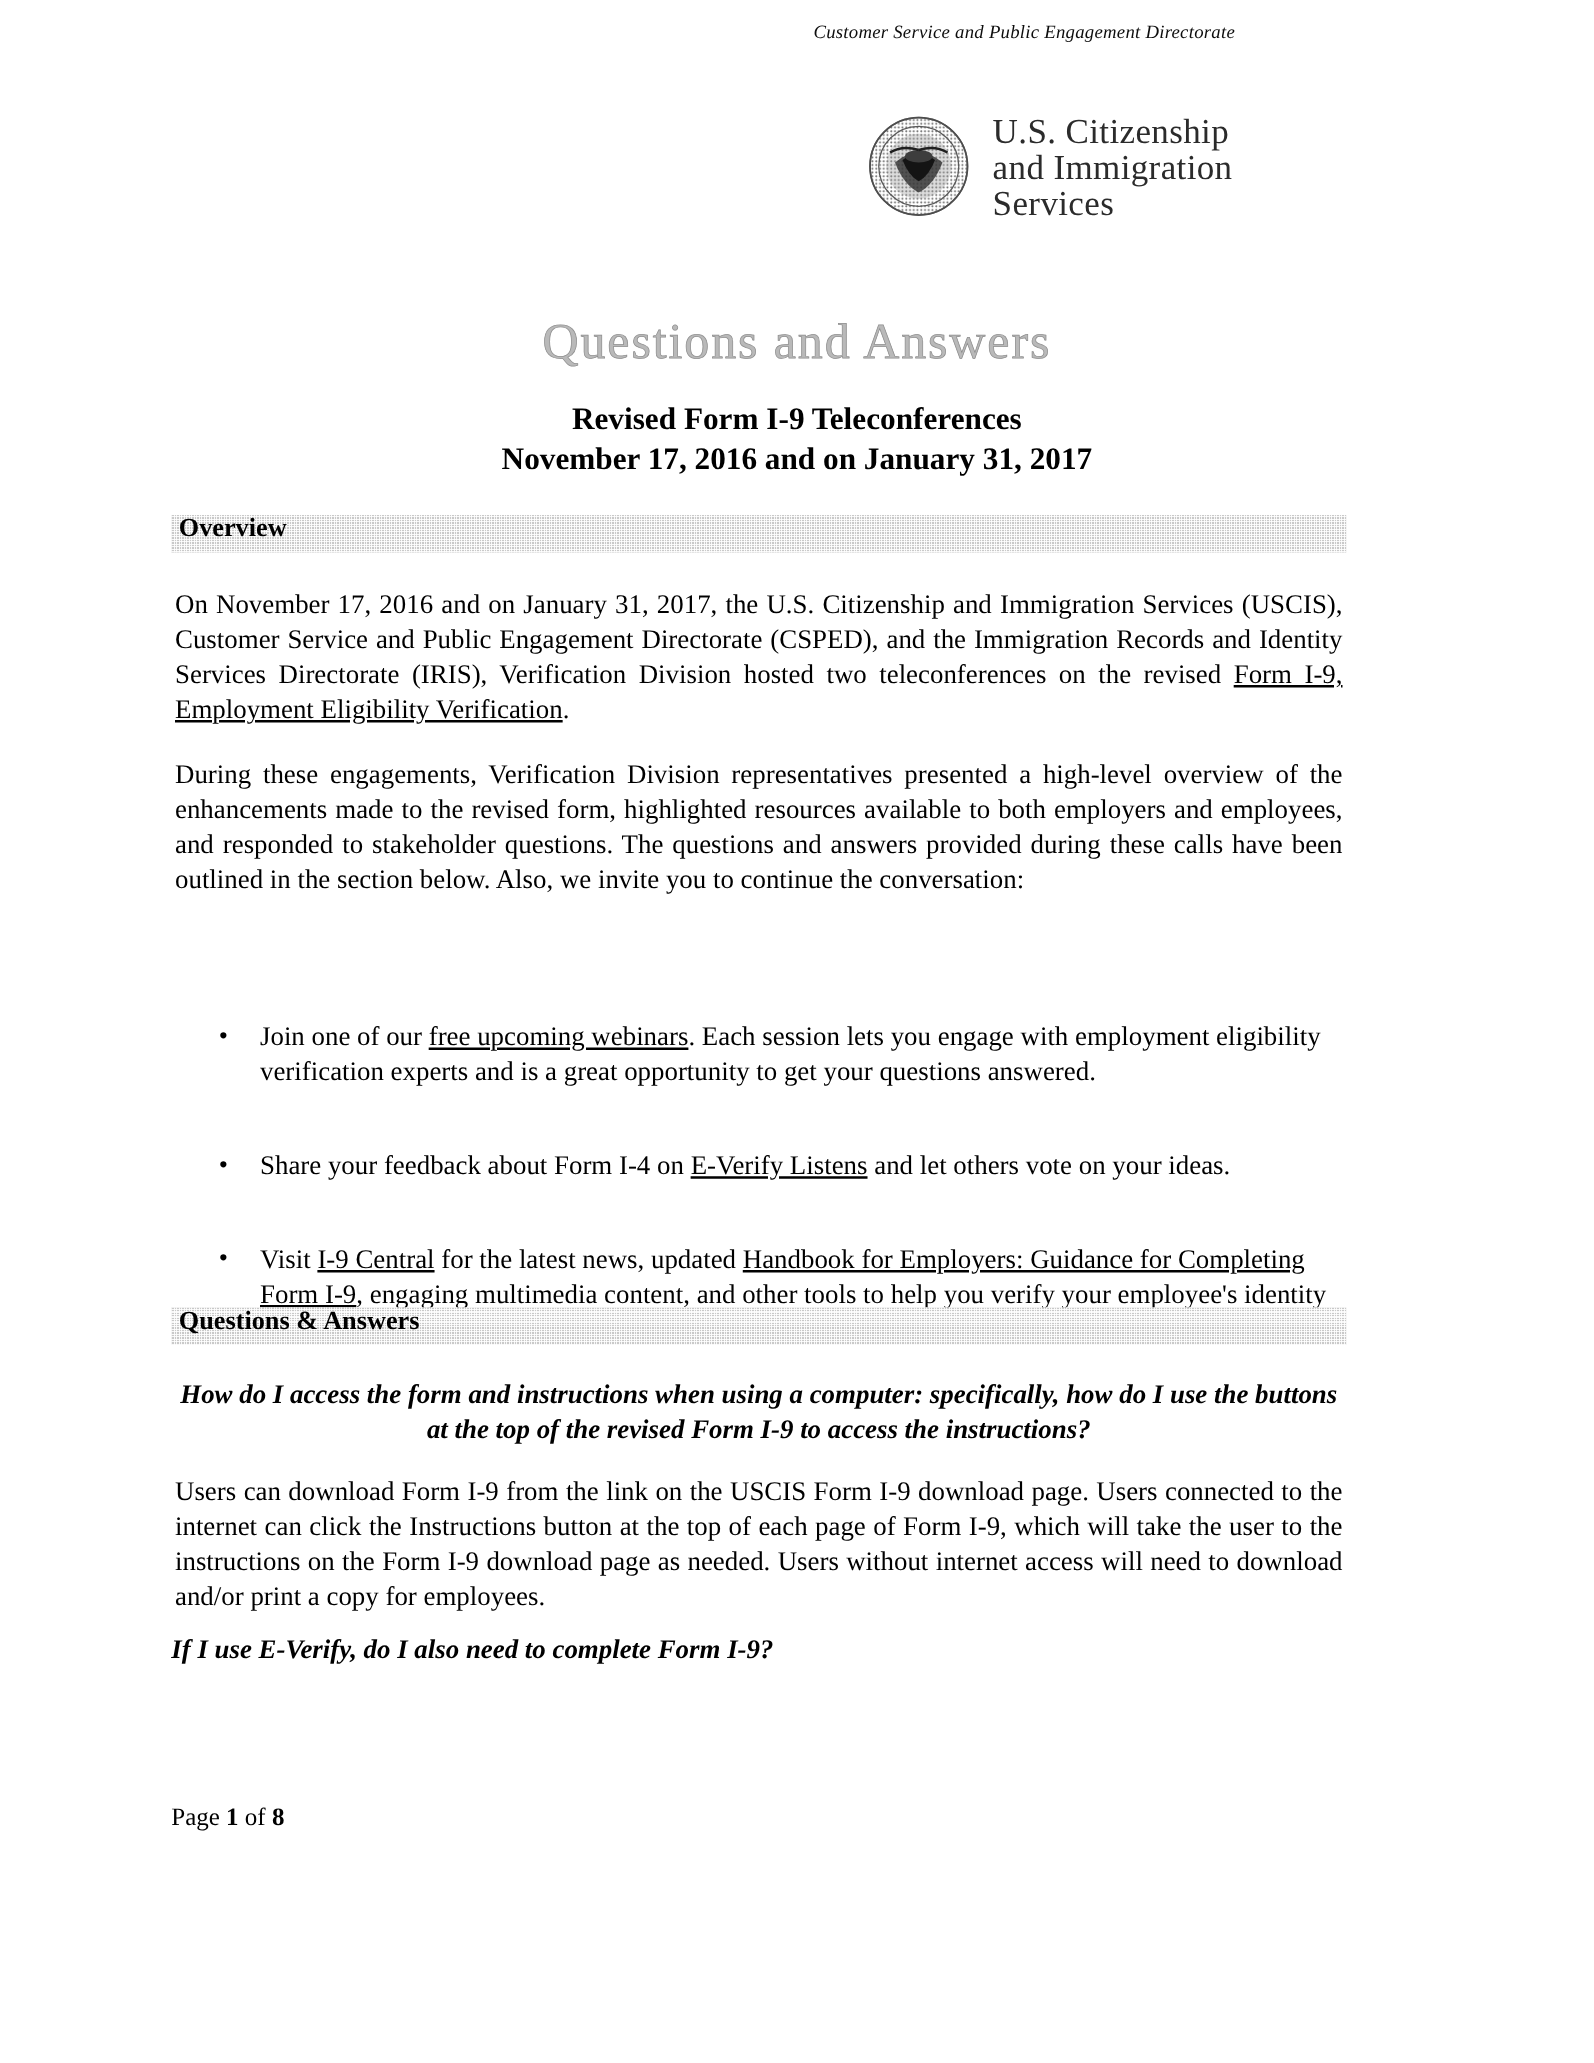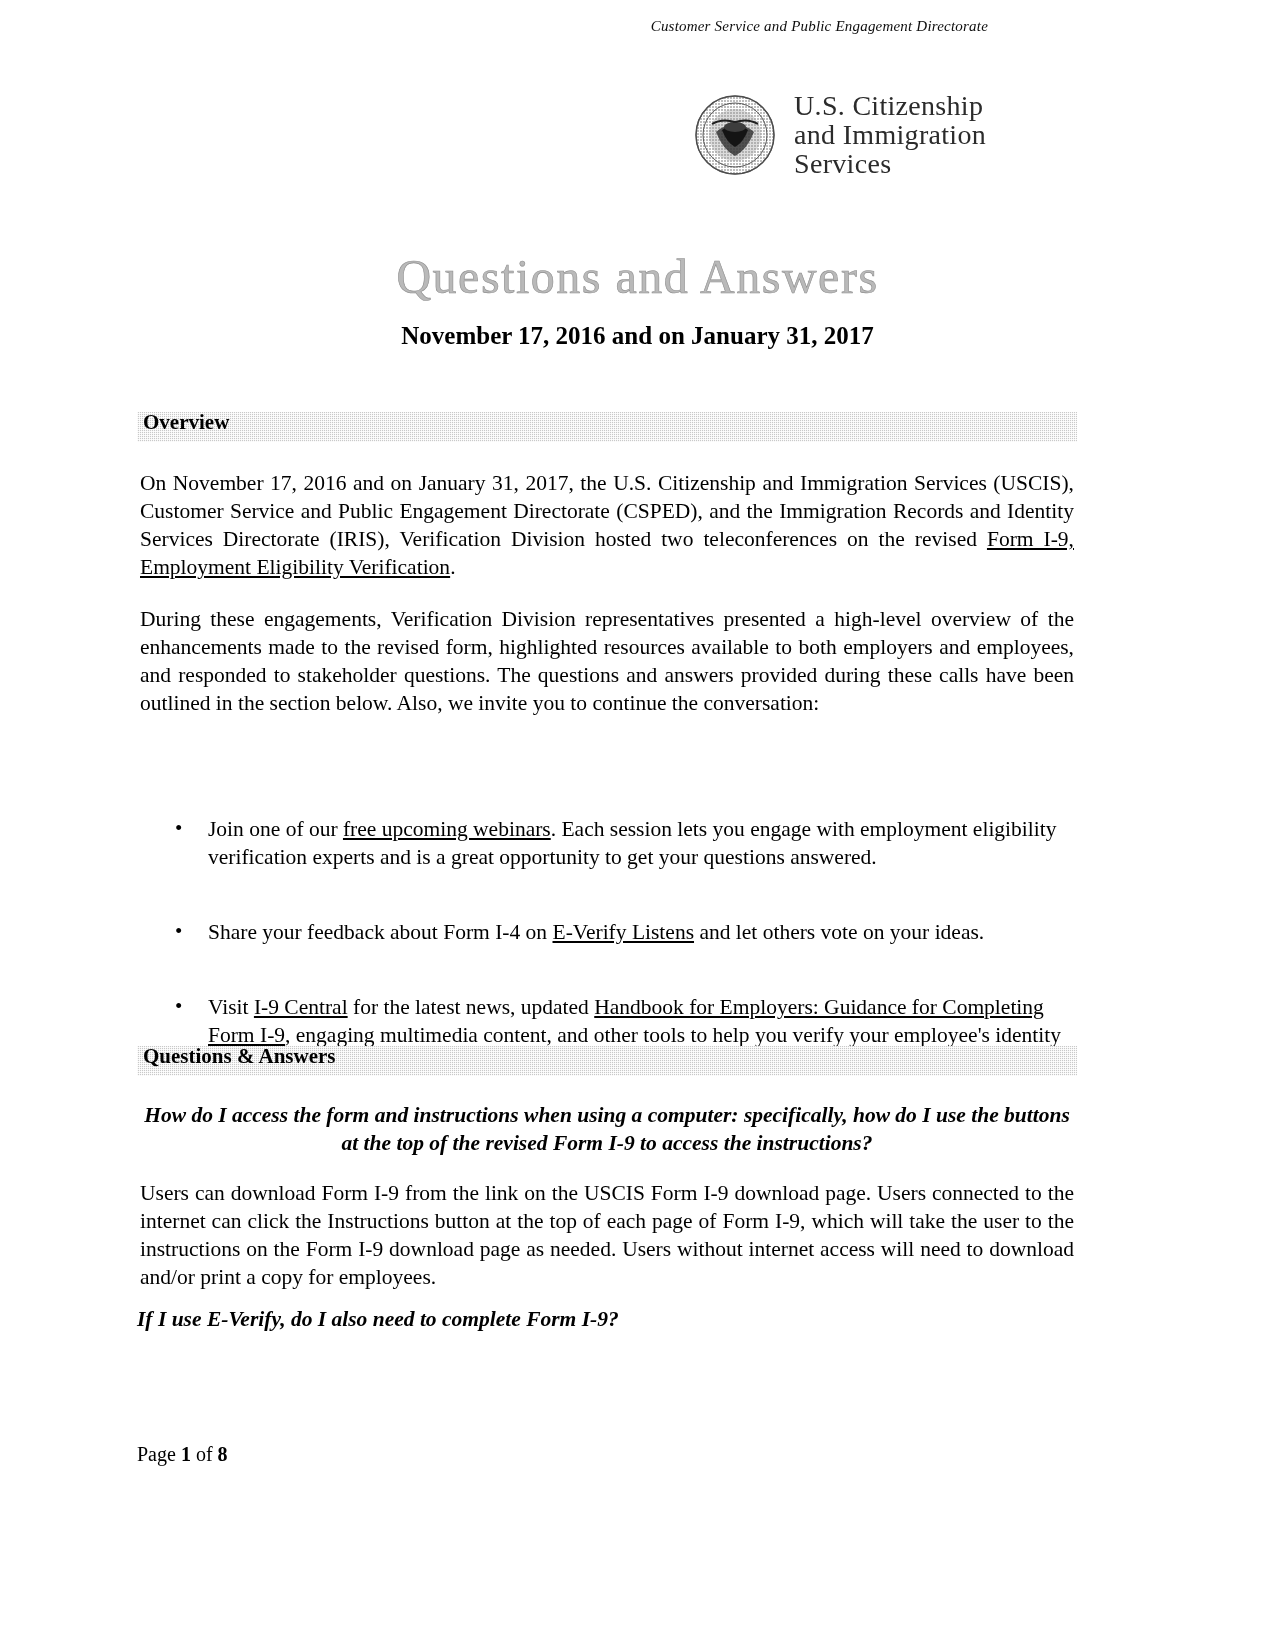--- a/index.html
+++ b/index.html
@@ -28,21 +28,20 @@
     color: #0d0d0d;
     white-space: nowrap;
   }
 
   
   .logo-block {
     position: absolute;
     top: 92px;
     right: 120px;
     display: flex;
-    align-items: center;
     gap: 18px;
   }
   .seal {
     width: 82px;
     height: 82px;
     position: relative;
     flex: none;
   }
   .seal svg { display: block; }
   .logo-text {
@@ -56,21 +55,21 @@
   }
   .logo-text span { display: block; }
 
   
   .doc-title {
     position: absolute;
     top: 253px;
     left: 0;
     width: 1275px;
     text-align: center;
-    font-size: 48px;
+    font-size: 40px;
     line-height: 1;
     font-weight: 400;
     color: #b9b9b9;
     letter-spacing: 1.5px;
     -webkit-text-stroke: 0.6px #8e8e8e;
   }
   .doc-subtitle {
     position: absolute;
     top: 320px;
     left: 0;
@@ -205,20 +204,21 @@
     </div>
     <div class="logo-text">
       <span>U.S. Citizenship</span>
       <span>and Immigration</span>
       <span>Services</span>
     </div>
   </div>
 
   <div class="doc-title">Questions and Answers</div>
   <div class="doc-subtitle">
+    <span>Revised Form I-9 Teleconferences</span>
     <span>November 17, 2016 and on January 31, 2017</span>
   </div>
 
   <div class="band" id="band-overview">
     <div class="band-label">Overview</div>
   </div>
 
   <div class="body-col" id="para-1">
     <p class="just">
       <span>On November 17, 2016 and on January 31, 2017, the U.S. Citizenship and Immigration Services (USCIS), Customer Service and Public Engagement Directorate (CSPED), and the Immigration Records and Identity Services Directorate (IRIS), Verification Division hosted two teleconferences on the revised </span><span class="u">Form I-9, Employment Eligibility Verification</span><span>.</span>

